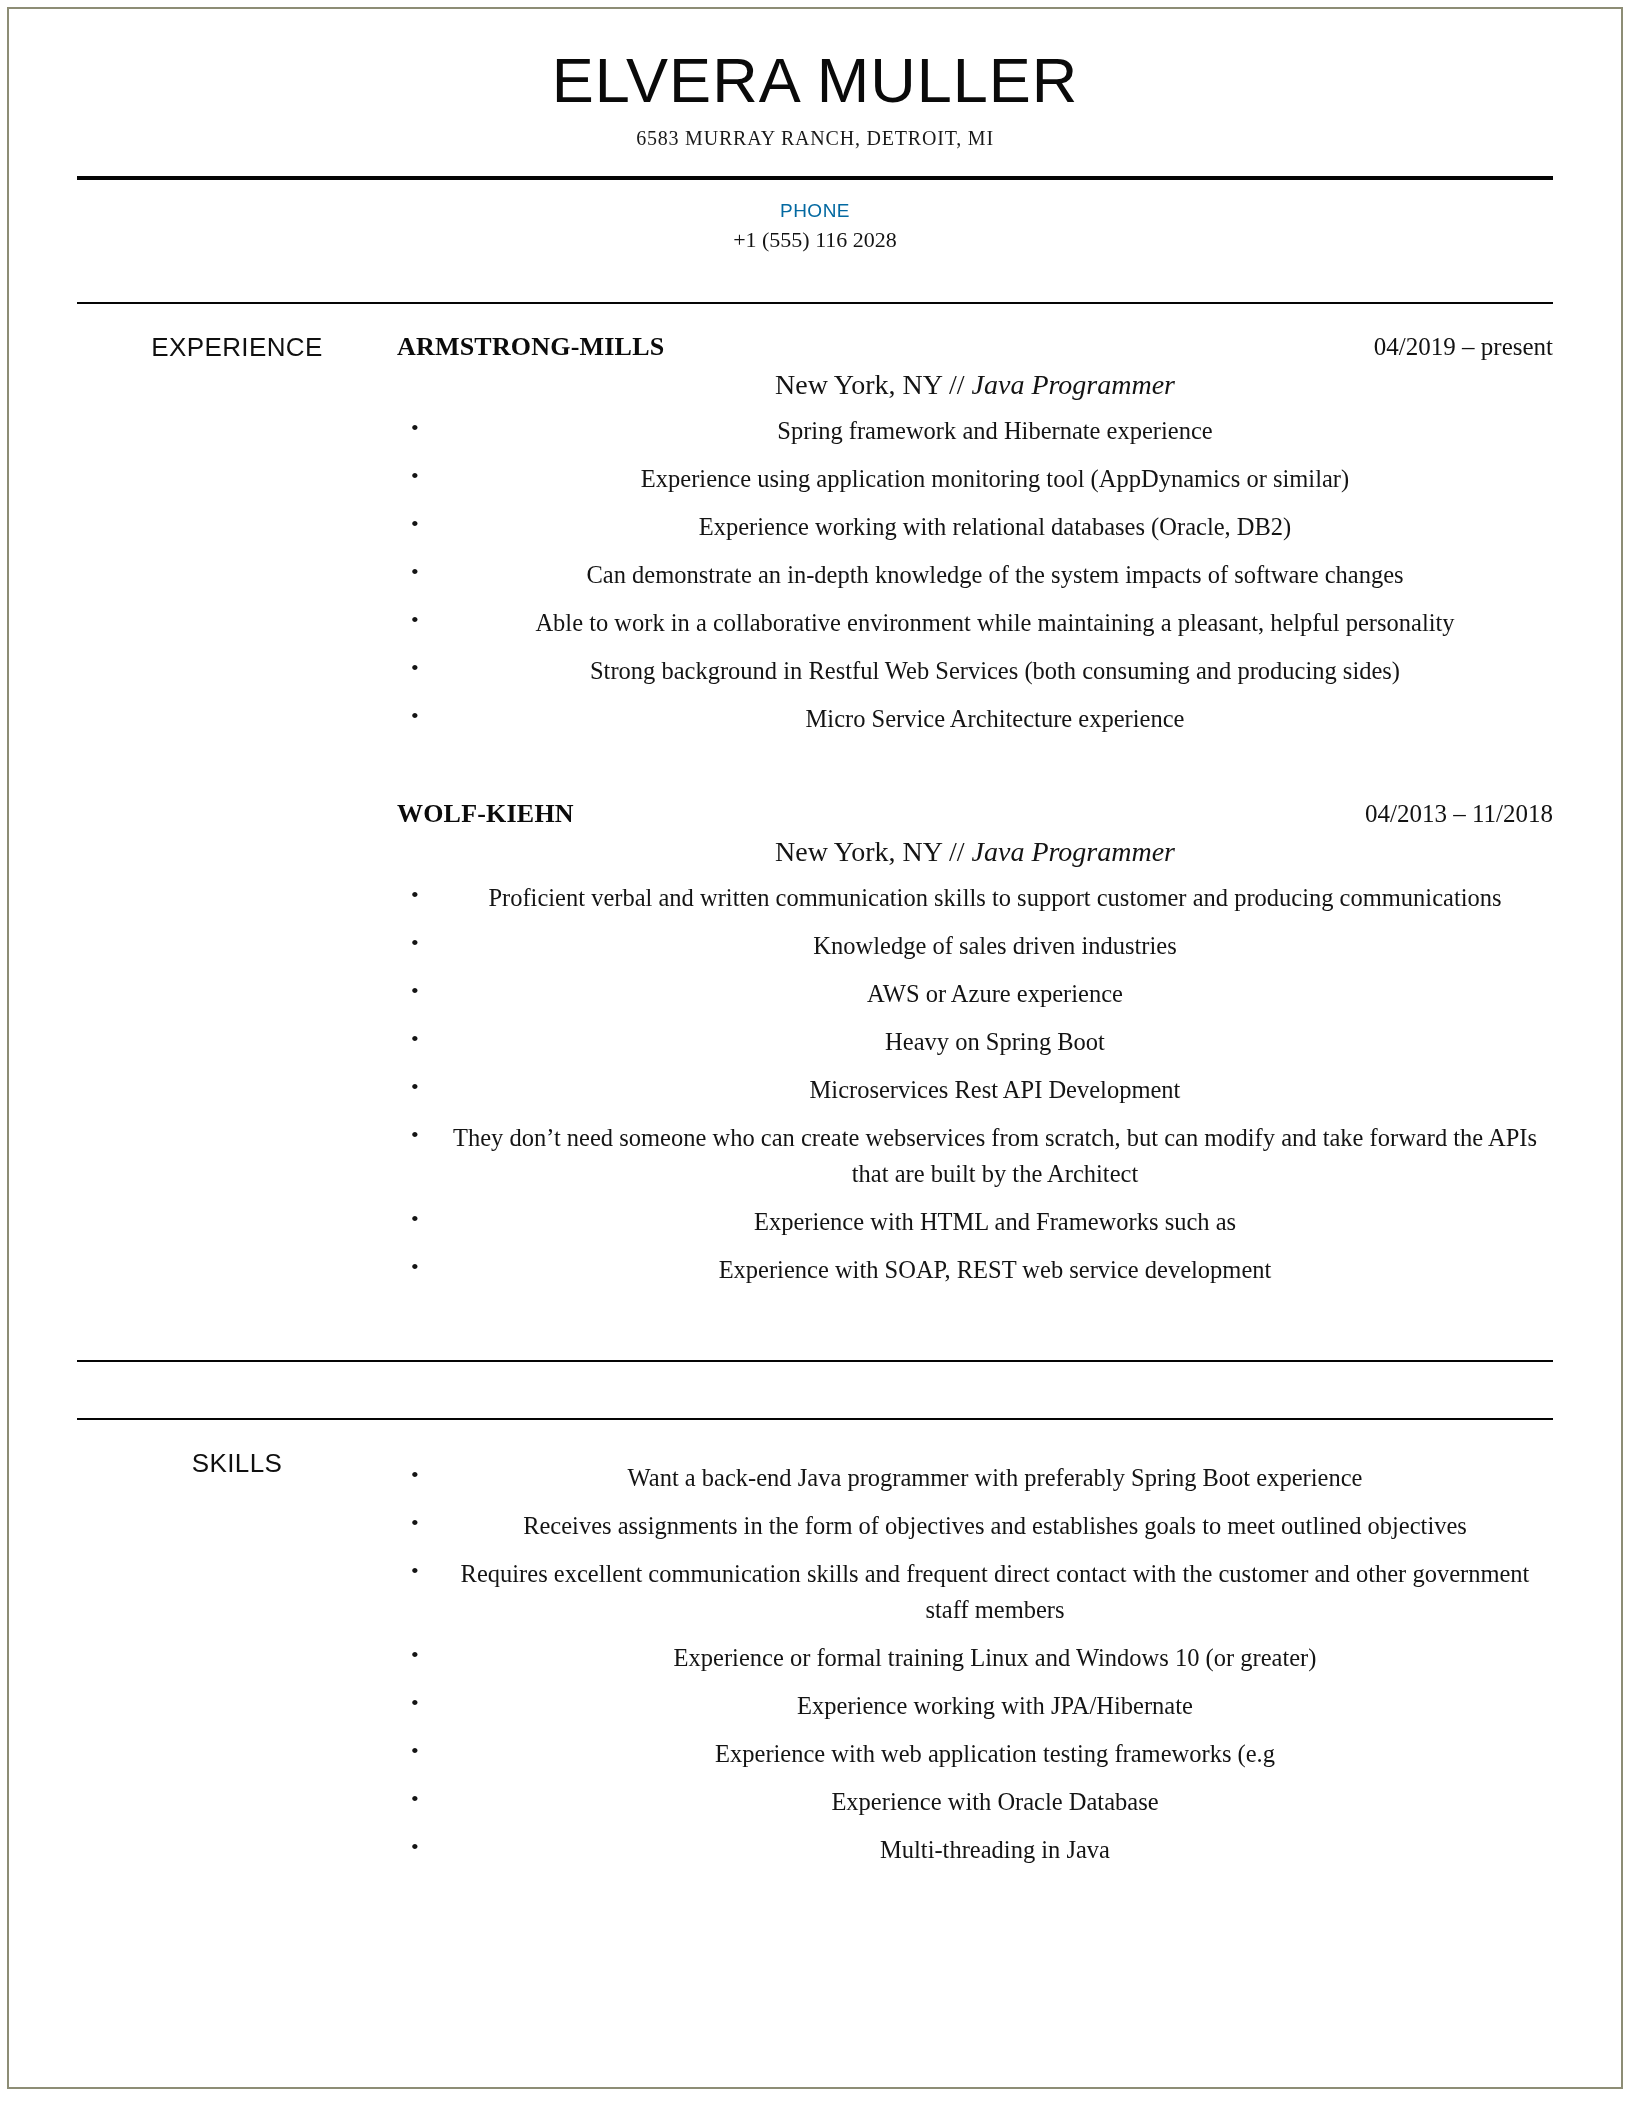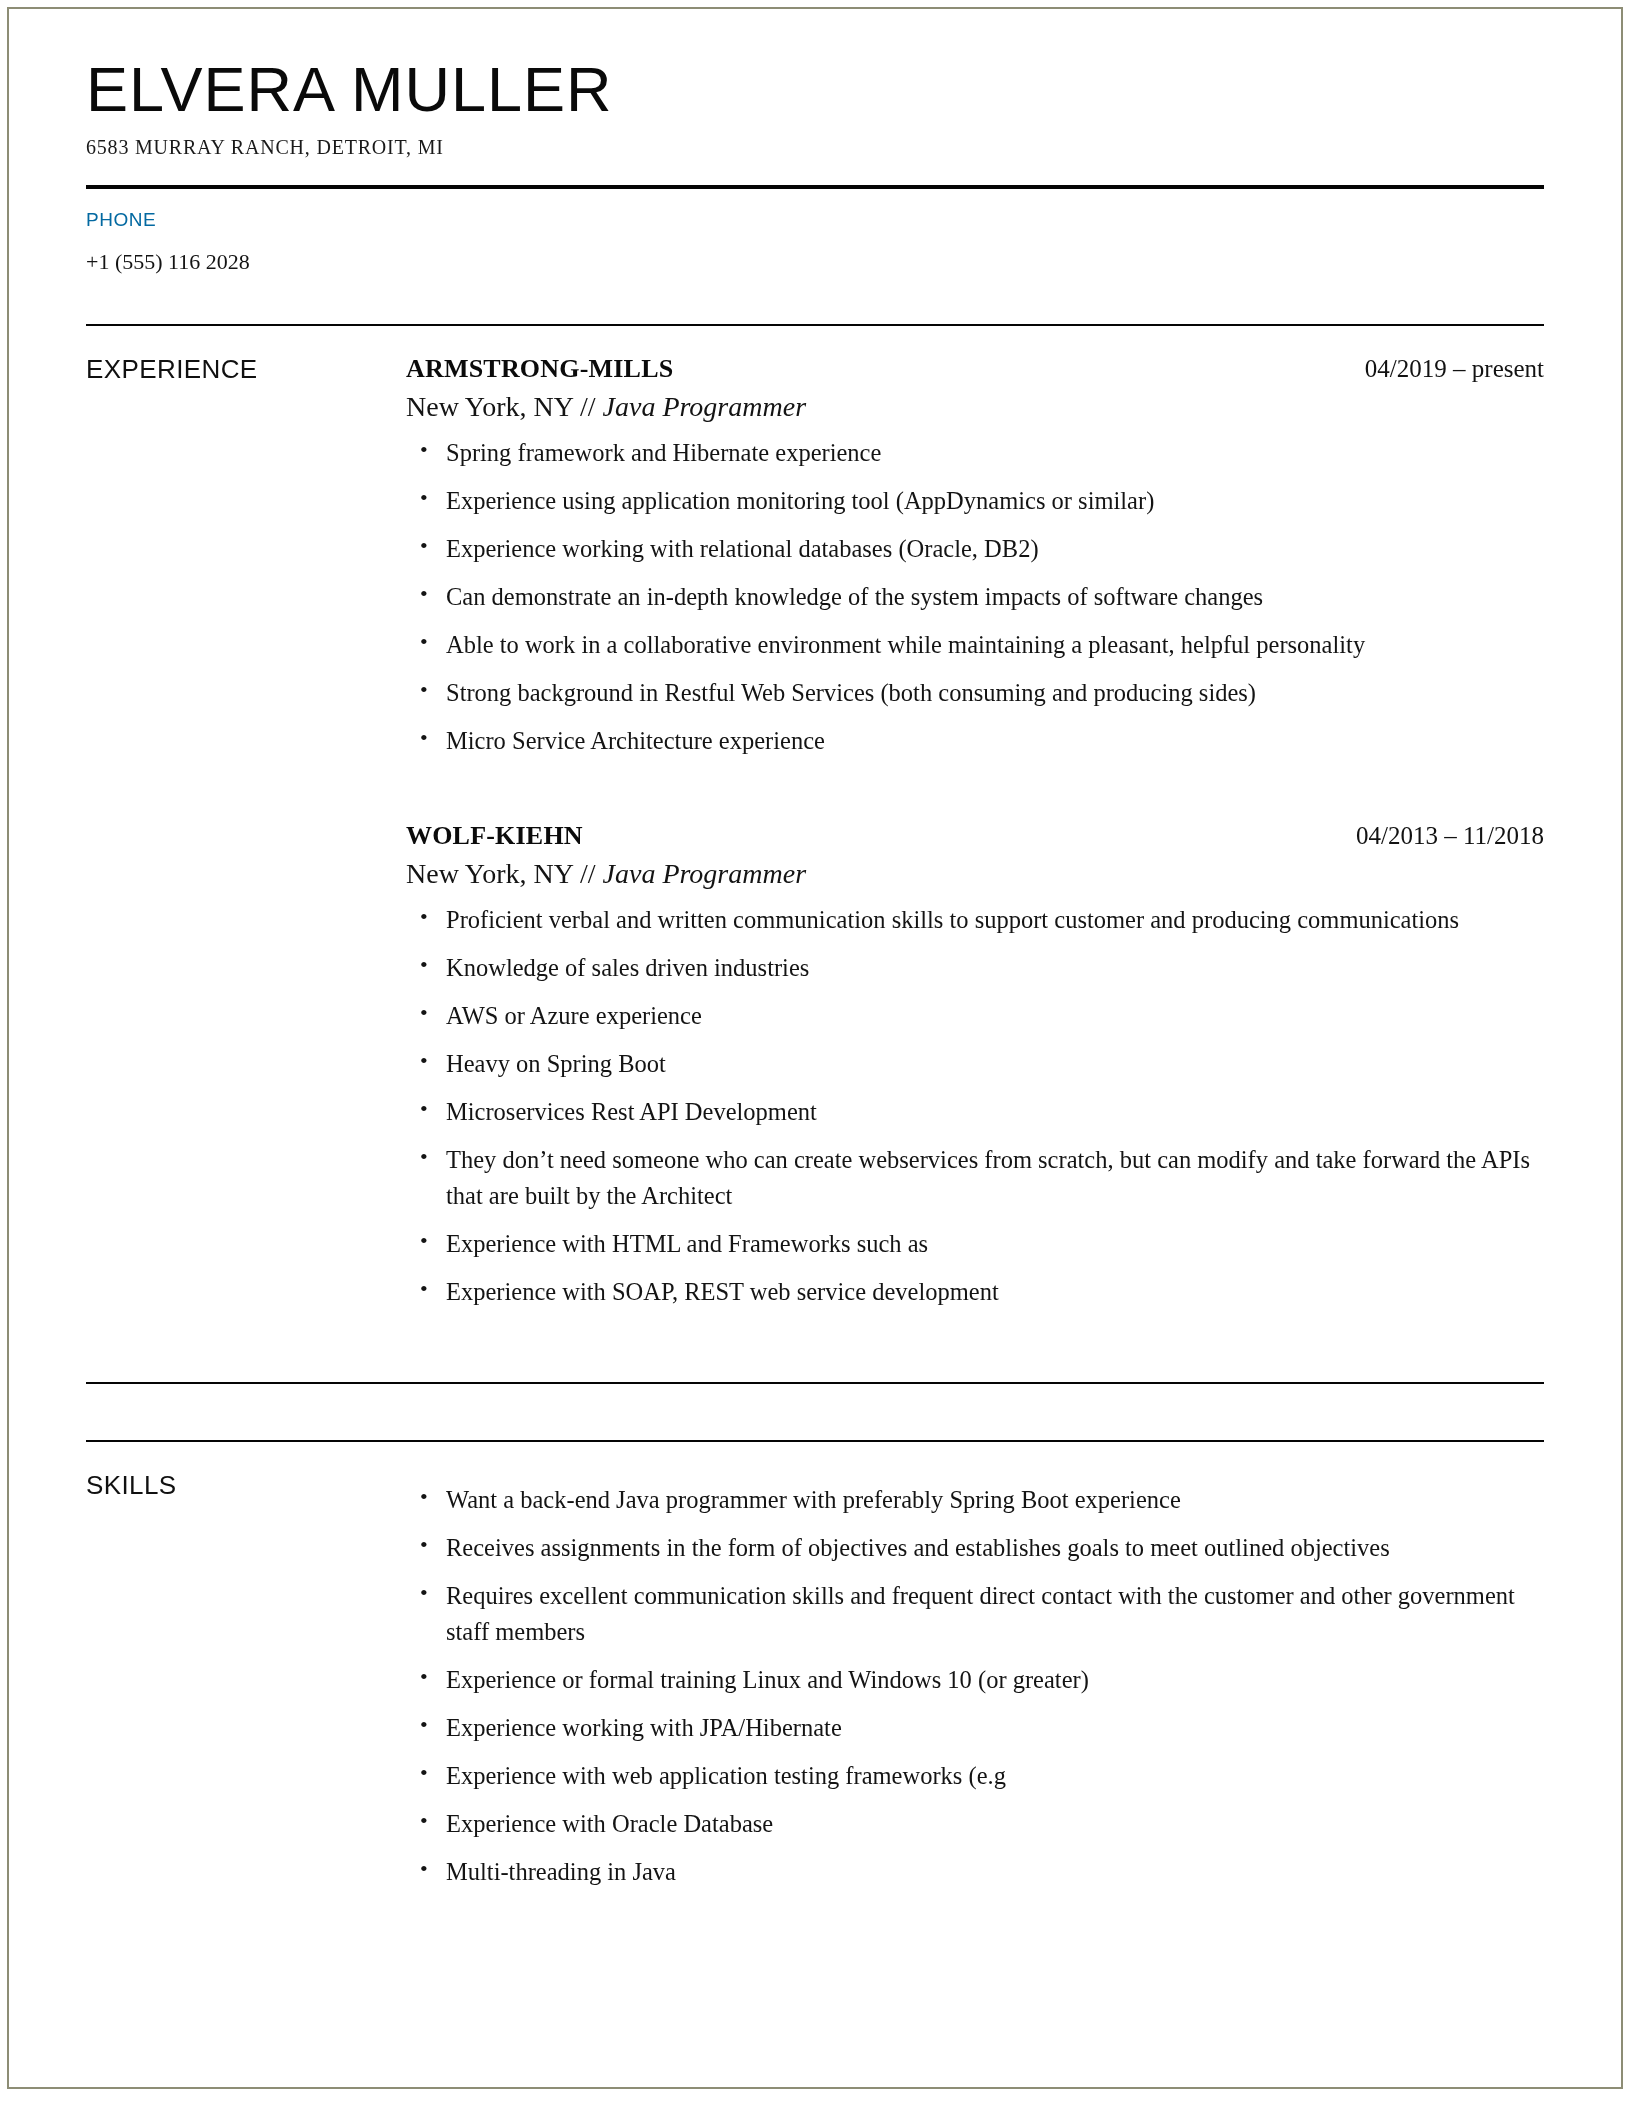--- a/index.html
+++ b/index.html
@@ -25,21 +25,22 @@
     background: #ffffff;
     box-sizing: border-box;
   }
 
   .page-inner {
     position: absolute;
     left: 0;
     top: 0;
     right: 0;
     bottom: 0;
-    padding: 17px;
+    padding: 8px;
+    text-align: center;
   }
 
   
   .header {
     padding: 30px 60px 0 60px;
   }
   .name {
     font-family: "Liberation Sans", sans-serif;
     font-size: 63px;
     font-weight: 400;
@@ -78,21 +79,21 @@
     font-size: 19px;
     letter-spacing: 0.5px;
     color: #0369a1;
     line-height: 1.35;
   }
   .contact-value {
     font-family: "Liberation Serif", serif;
     font-size: 22px;
     color: #141414;
     line-height: 1.35;
-    margin-top: 14px;
+    margin-top: 1px;
   }
 
   
   .section {
     display: flex;
     flex-direction: row;
     padding: 0 60px;
     box-sizing: border-box;
   }
   .section-label-col {

